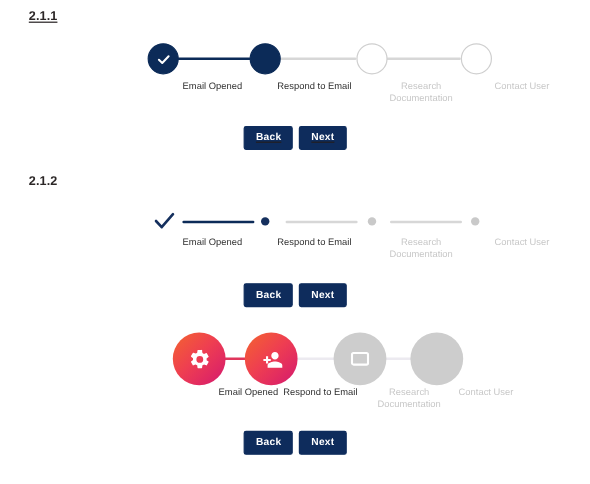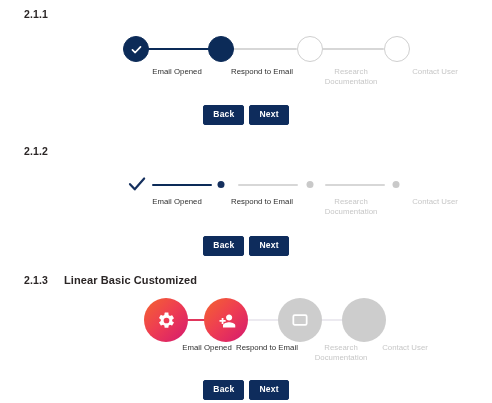--- a/index.html
+++ b/index.html
@@ -138,21 +138,21 @@
     padding: 4px 9px 5px 9px;
     border-radius: 2px;
     cursor: pointer;
     line-height: 1;
     letter-spacing: 0.2px;
   }
 </style>
 </head>
 <body>
 
-<div class="section" style="height:135px;">
+<div class="section" style="height:135px;text-decoration:underline;">
   <div class="heading" style="padding-top:8px;">
     <span class="num">2.1.1</span>
   </div>
 
   <div class="stepper" style="margin-top:16px;">
     <div class="track">
       <div class="conn done" style="left:147px;top:12px;width:62px;"></div>
       <div class="conn todo" style="left:233px;top:12px;width:64px;"></div>
       <div class="conn todo" style="left:322px;top:12px;width:62px;"></div>
 
@@ -231,24 +231,20 @@
     </div>
   </div>
 
   <div class="btnrow" style="margin-top:13px;">
     <button class="btn">Back</button>
     <button class="btn">Next</button>
   </div>
 </div>
 
 <div class="section" style="height:138px;">
-  <div class="heading" style="padding-top:9px;">
-    <span class="num">2.1.3</span>
-    <span class="ttl">Linear Basic Customized</span>
-  </div>
 
   <div class="stepper" style="margin-top:12px;">
     <div class="track" style="height:46px;">
       <div class="conn done" style="left:186px;top:21px;width:30px;background:#e0365c;"></div>
       <div class="conn todo" style="left:248px;top:21px;width:36px;background:#eceaf0;"></div>
       <div class="conn todo" style="left:317px;top:21px;width:30px;background:#eceaf0;"></div>
 
       <div class="node" style="left:166px;">
         <div class="g-circle active">
           <svg width="19" height="19" viewBox="0 0 24 24">

